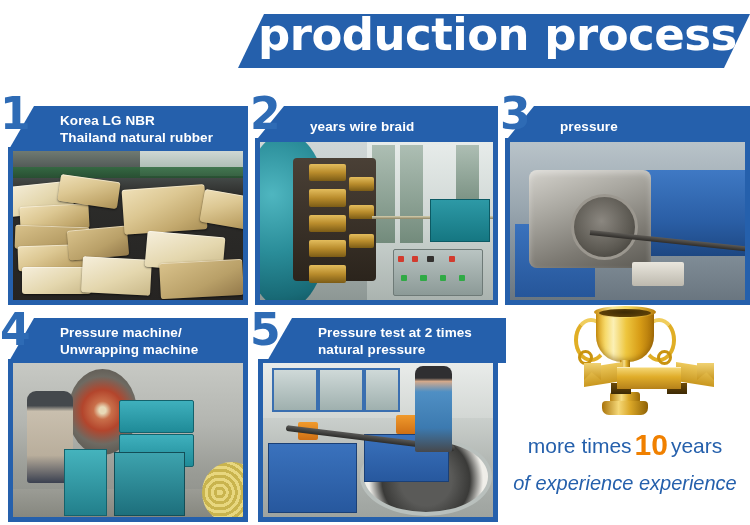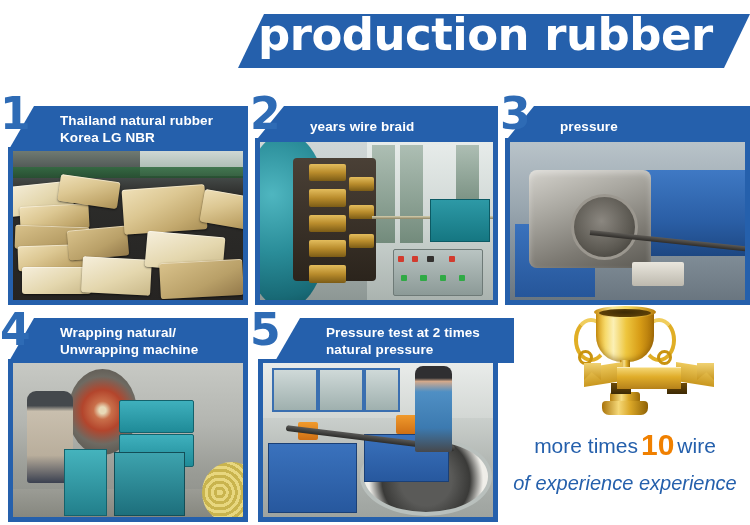--- a/index.html
+++ b/index.html
@@ -89,21 +89,21 @@
 
   #p3{left:500px;top:92px;width:250px;height:213px;}
   #p3 .label{left:8px;top:14px;width:242px;height:32px;}
   #p3 .photo{left:5px;top:46px;width:245px;height:167px;}
 
   #p4{left:0;top:308px;width:248px;height:214px;}
   #p4 .label{left:8px;top:10px;width:240px;height:45px;}
   #p4 .photo{left:8px;top:51px;width:240px;height:163px;}
 
   #p5{left:250px;top:308px;width:248px;height:214px;}
-  #p5 .label{left:24px;top:10px;width:240px;height:45px;}
+  #p5 .label{left:16px;top:10px;width:240px;height:45px;}
   #p5 .photo{left:8px;top:51px;width:240px;height:163px;}
 
   
   .bg-fill{position:absolute;inset:0;}
 
   
   .ph1-bg{background:linear-gradient(180deg,#6f7a72 0%,#4b5250 14%,#2c2c2a 30%,#262422 100%);}
   .ph1-win{position:absolute;left:55%;top:0;width:45%;height:17%;
     background:linear-gradient(180deg,#cfd8d4,#9fb0a6);}
   .ph1-grn{position:absolute;left:0;top:11%;width:100%;height:7%;
@@ -244,27 +244,27 @@
   .tagline1 .big{color:#F08000;font-size:30px;font-weight:bold;vertical-align:-2px;padding:0 3px;}
   .tagline2{position:absolute;left:0;top:168px;width:250px;text-align:center;
     color:#2560AC;font-size:20px;font-style:italic;line-height:26px;white-space:nowrap;}
 </style>
 </head>
 <body>
 
 <div class="page">
 
   <div class="title-banner"></div>
-  <div class="title-text">production rubber</div>
+  <div class="title-text">production process</div>
 
   <div class="panel" id="p1">
     <div class="num">1</div>
     <div class="label">
+      <div>Korea LG NBR</div>
       <div>Thailand natural rubber</div>
-      <div>Korea LG NBR</div>
     </div>
     <div class="photo">
       <div class="inner">
         <div class="bg-fill ph1-bg"></div>
         <div class="ph1-win"></div>
         <div class="ph1-grn"></div>
         <div class="bale pale" style="left:-4%;top:22%;width:30%;height:20%;transform:rotate(-6deg);"></div>
         <div class="bale" style="left:3%;top:36%;width:30%;height:17%;transform:rotate(-3deg);"></div>
         <div class="bale dk" style="left:1%;top:50%;width:32%;height:16%;transform:rotate(2deg);"></div>
         <div class="bale" style="left:2%;top:63%;width:31%;height:17%;transform:rotate(-2deg);"></div>
@@ -332,21 +332,21 @@
         <div class="ph3-ring"></div>
         <div class="ph3-rod"></div>
         <div class="ph3-rag"></div>
       </div>
     </div>
   </div>
 
   <div class="panel" id="p4">
     <div class="num">4</div>
     <div class="label">
-      <div>Wrapping natural/</div>
+      <div>Pressure machine/</div>
       <div>Unwrapping machine</div>
     </div>
     <div class="photo">
       <div class="inner">
         <div class="bg-fill ph4-bg"></div>
         <div class="ph4-floor"></div>
         <div class="ph4-wheel"></div>
         <div class="ph4-tealA"></div>
         <div class="ph4-tealB"></div>
         <div class="ph4-man"></div>
@@ -396,17 +396,17 @@
       <div class="ribbon">
         <div class="rb-side l"></div>
         <div class="rb-side r"></div>
         <div class="rb-tail l"></div>
         <div class="rb-tail r"></div>
         <div class="rb-fold l"></div>
         <div class="rb-fold r"></div>
         <div class="rb-center"></div>
       </div>
     </div>
-    <div class="tagline1"><span>more times</span><span class="big">10</span><span>wire</span></div>
+    <div class="tagline1"><span>more times</span><span class="big">10</span><span>years</span></div>
     <div class="tagline2">of experience experience</div>
   </div>
 
 </div>
 
 </body></html>

